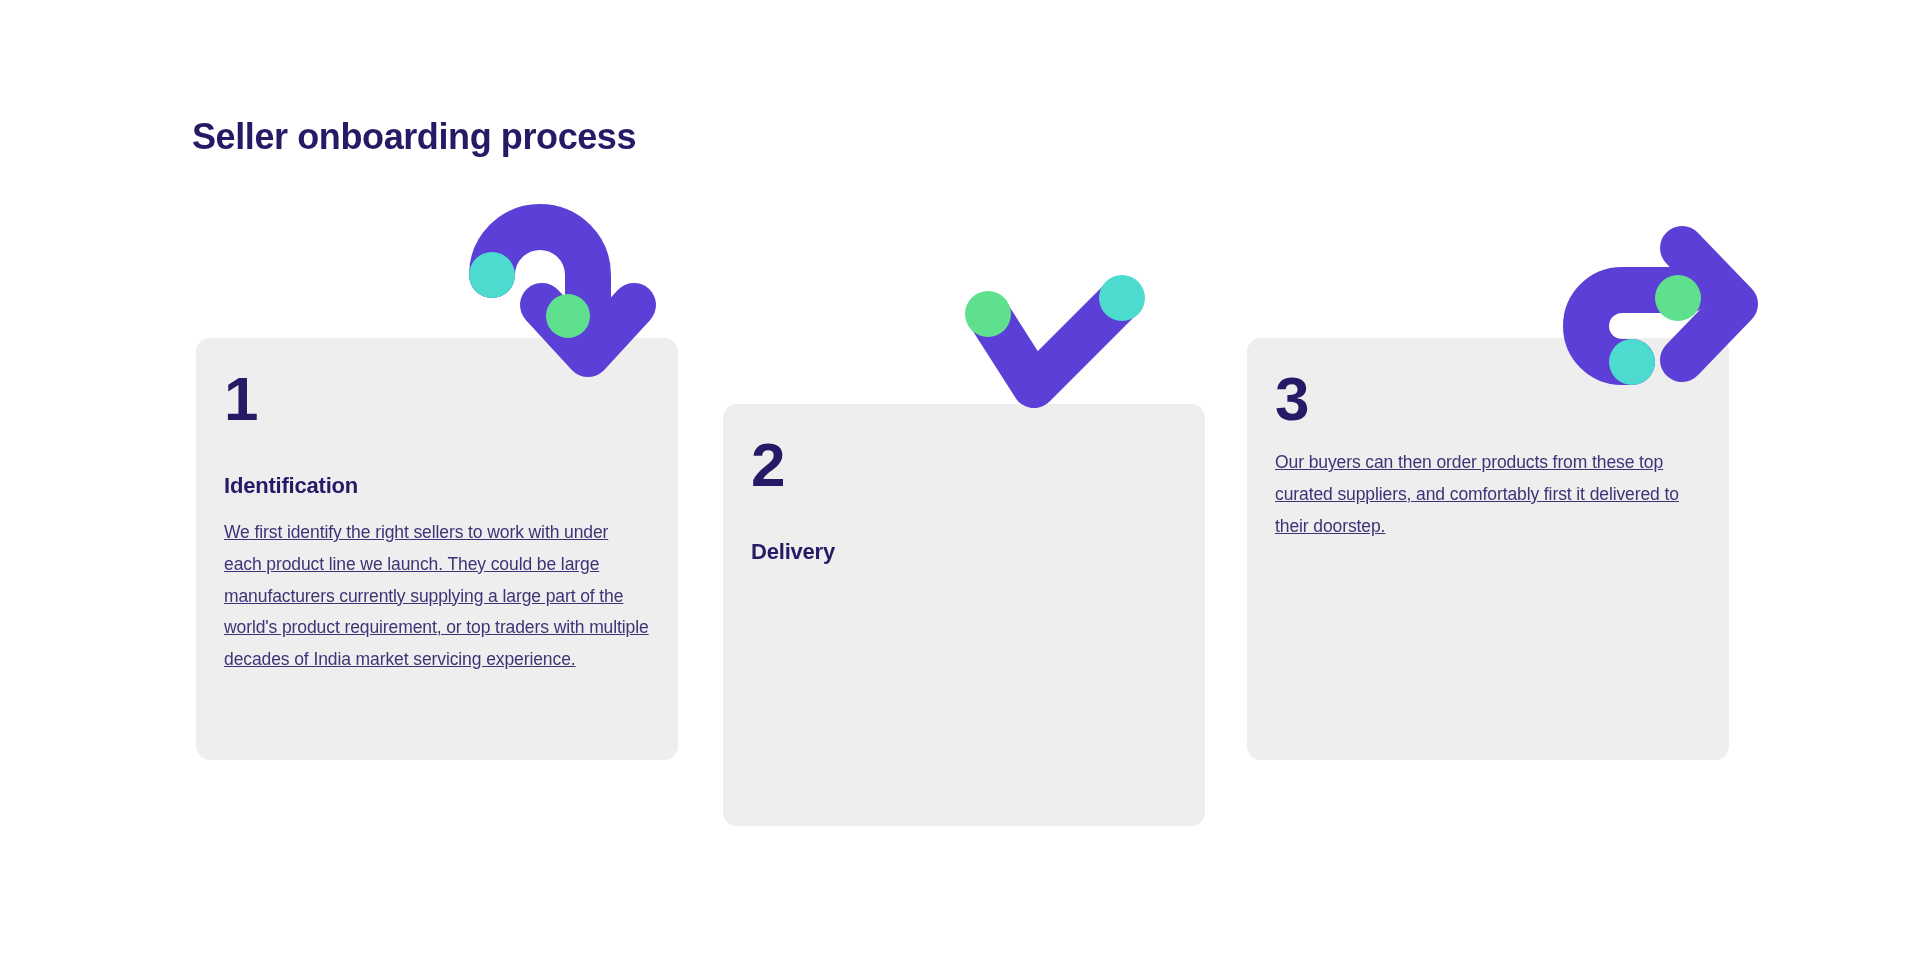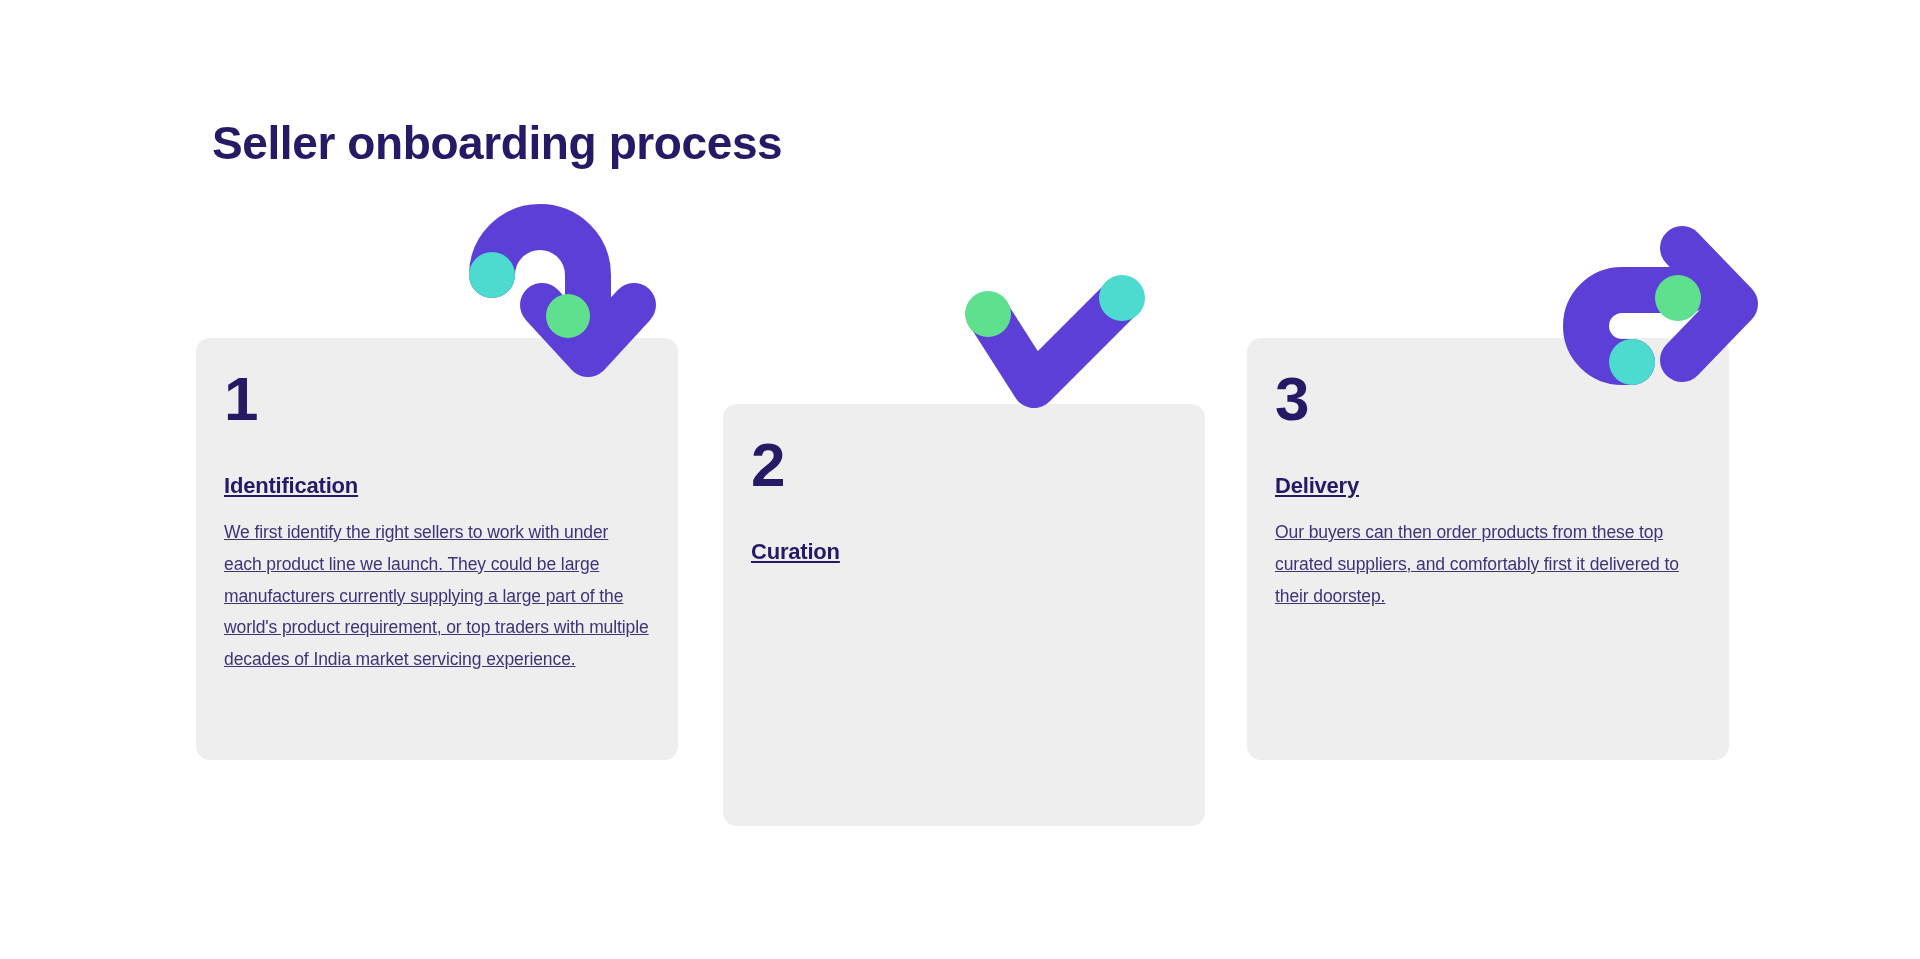--- a/index.html
+++ b/index.html
@@ -12,23 +12,23 @@
   #stage {
     position: relative;
     width: 1920px;
     height: 959px;
     background: #ffffff;
   }
 
   
   .page-title {
     position: absolute;
-    left: 212px;
+    left: 192px;
     top: 116px;
-    font-size: 46px;
+    font-size: 36px;
     font-weight: bold;
     letter-spacing: -0.4px;
     color: #241a66;
     white-space: nowrap;
   }
 
   
   .card {
     position: absolute;
     background: #eeeeef;
@@ -50,21 +50,20 @@
     line-height: 0.95;
     color: #241a66;
     letter-spacing: -1px;
   }
   .card-heading {
     margin-top: 44px;
     font-size: 22px;
     font-weight: bold;
     color: #241a66;
     letter-spacing: -0.2px;
-    text-decoration: underline;
   }
   .card-body {
     margin-top: 18px;
     font-size: 17.5px;
     line-height: 1.82;
     color: #3d3476;
     letter-spacing: -0.1px;
     text-decoration: underline;
   }
 
@@ -98,36 +97,35 @@
       <path d="M30 78 A48 48 0 0 1 126 78 L126 112" fill="none" stroke="#5b3fd6" stroke-width="46" stroke-linecap="round"></path>
       <path d="M80 108 L126 158 L172 108" fill="none" stroke="#5b3fd6" stroke-width="44" stroke-linecap="round" stroke-linejoin="round"></path>
       <circle cx="30" cy="78" r="23" fill="#4ddbd0"></circle>
       <circle cx="106" cy="119" r="22" fill="#5ee08f"></circle>
     </svg>
   </div>
 
   <div class="card card-2">
     <div class="card-inner">
       <div class="card-number">2</div>
-      <div class="card-heading">Curation</div>
+      <div class="card-heading">Delivery</div>
     </div>
   </div>
 
   <div class="arrow arrow-2">
     <svg viewBox="0 0 190 160">
       <path d="M16 24 L62 96 L150 8" fill="none" stroke="#5b3fd6" stroke-width="44" stroke-linecap="round" stroke-linejoin="round"></path>
       <circle cx="16" cy="24" r="23" fill="#5ee08f"></circle>
       <circle cx="150" cy="8" r="23" fill="#4ddbd0"></circle>
     </svg>
   </div>
 
   <div class="card card-3">
     <div class="card-inner">
       <div class="card-number">3</div>
-      <div class="card-heading">Delivery</div>
       <div class="card-body">Our buyers can then order products from these top curated suppliers, and comfortably first it delivered to their doorstep.</div>
     </div>
   </div>
 
   <div class="arrow arrow-3">
     <svg viewBox="0 0 200 150">
       <path d="M118 42 L52 42 A36 36 0 0 0 52 114 L62 114" fill="none" stroke="#5b3fd6" stroke-width="46" stroke-linecap="round"></path>
       <path d="M112 0 L166 56 L112 112" fill="none" stroke="#5b3fd6" stroke-width="44" stroke-linecap="round" stroke-linejoin="round"></path>
       <circle cx="108" cy="50" r="23" fill="#5ee08f"></circle>
       <circle cx="62" cy="114" r="23" fill="#4ddbd0"></circle>

